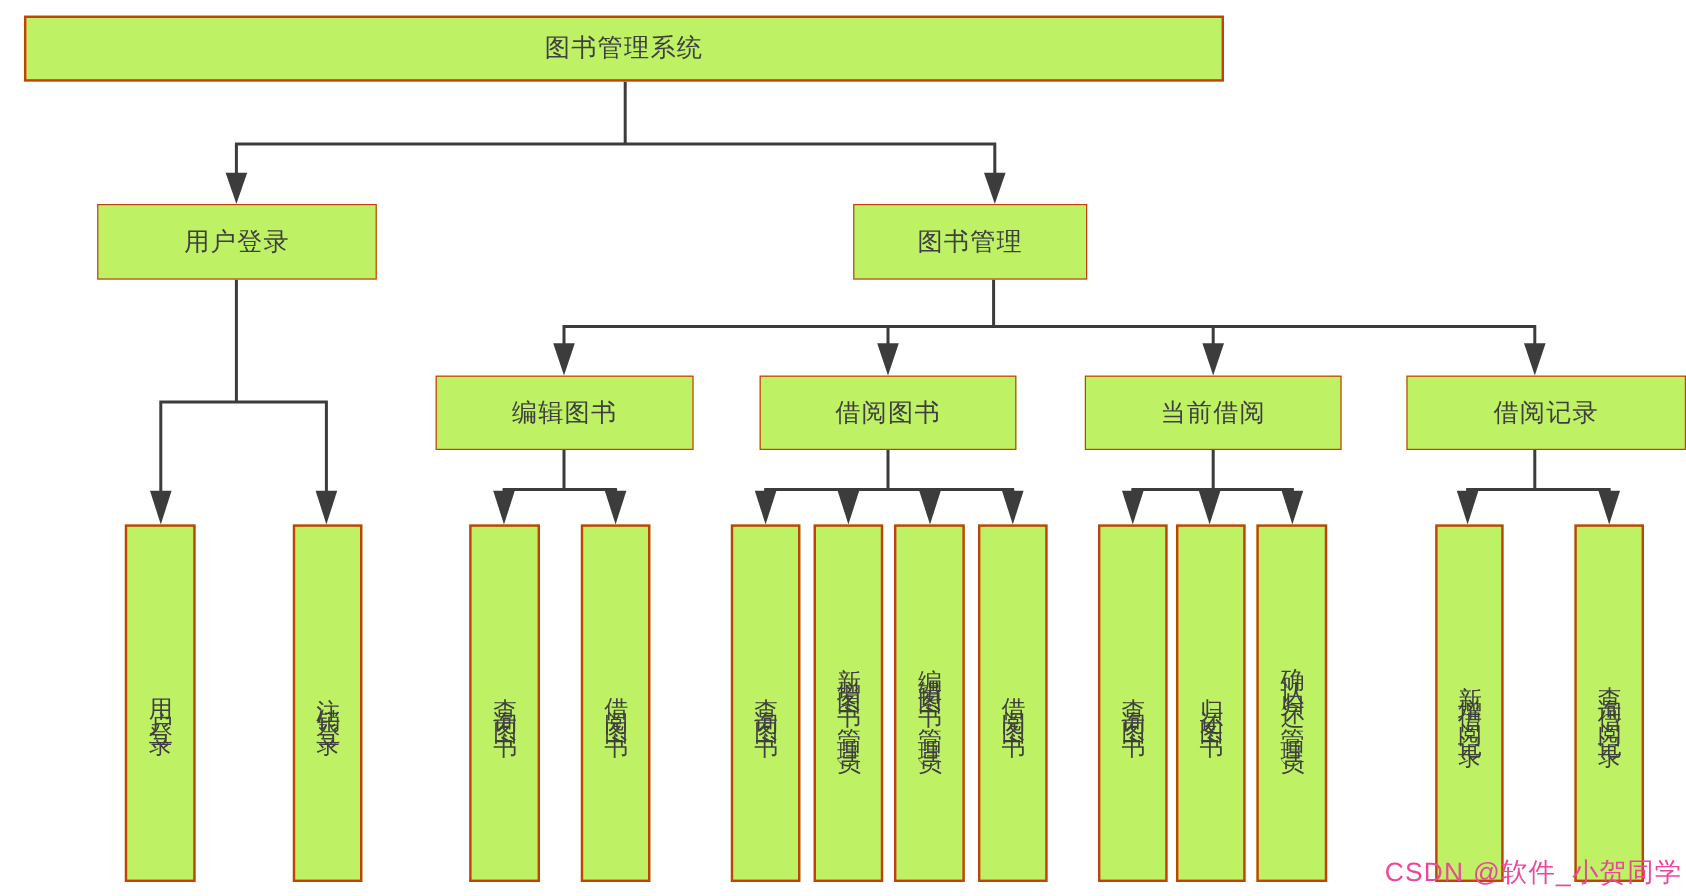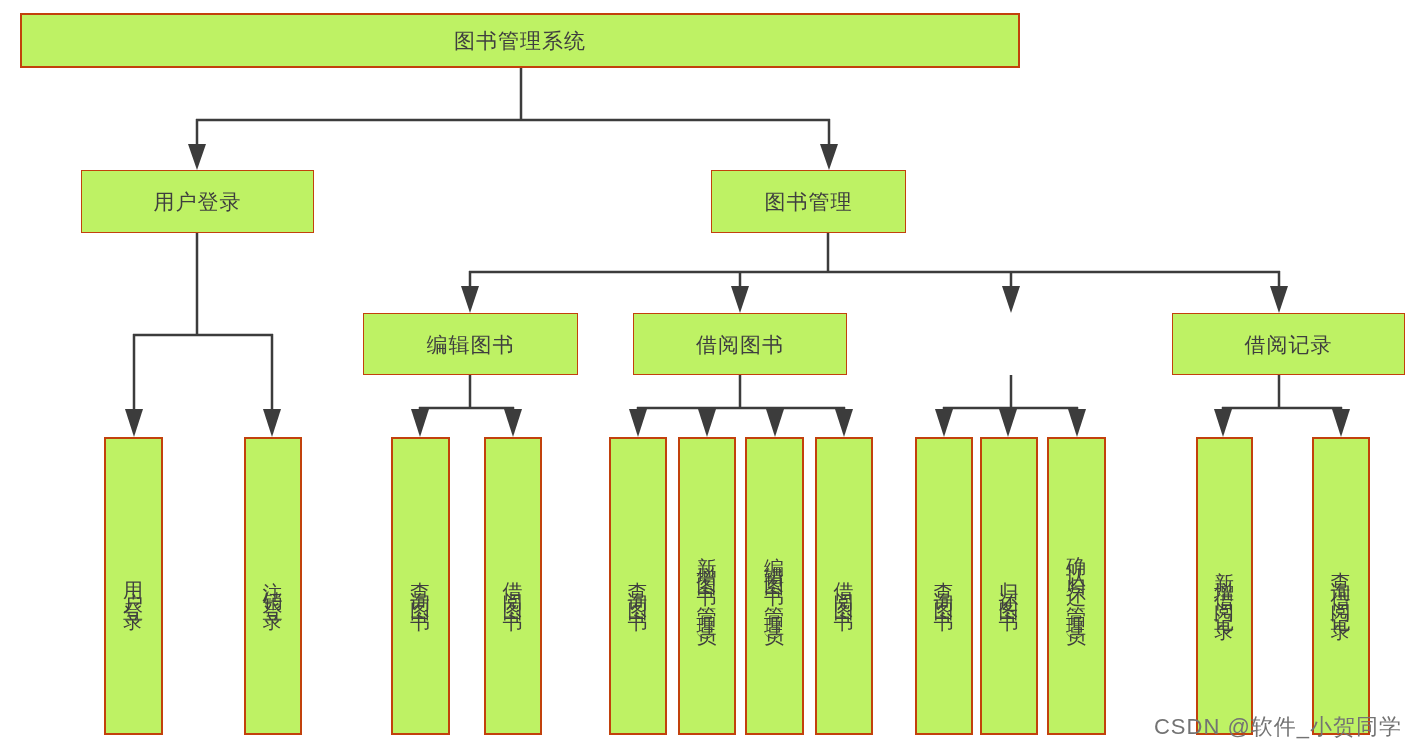--- a/index.html
+++ b/index.html
@@ -40,21 +40,21 @@
     font-size: 20px;
     letter-spacing: 10px;
     line-height: 1;
     white-space: nowrap;
   }
   #watermark {
     position: absolute;
     right: 3px;
     bottom: 5px;
     font-size: 22px;
-    color: #737373;
+    color: #ec4899;
     letter-spacing: 1px;
     white-space: nowrap;
     z-index: 5;
   }
 </style>
 </head>
 <body>
 
 <div id="canvas">
 
@@ -101,20 +101,23 @@
   <div class="box" style="left:711px;top:170px;width:195px;height:63px">
     <span class="hlabel">图书管理</span>
   </div>
 
   <div class="box" style="left:363px;top:313px;width:215px;height:62px">
     <span class="hlabel">编辑图书</span>
   </div>
   <div class="box" style="left:633px;top:313px;width:214px;height:62px">
     <span class="hlabel">借阅图书</span>
   </div>
+  <div class="box" style="left:904px;top:313px;width:214px;height:62px">
+    <span class="hlabel">当前借阅</span>
+  </div>
   <div class="box" style="left:1172px;top:313px;width:233px;height:62px">
     <span class="hlabel">借阅记录</span>
   </div>
 
   <div class="box leaf" style="left:104px;top:437px;width:59px;height:298px">
     <span class="vlabel">用户登录</span>
   </div>
   <div class="box leaf" style="left:244px;top:437px;width:58px;height:298px">
     <span class="vlabel">注销登录</span>
   </div>

